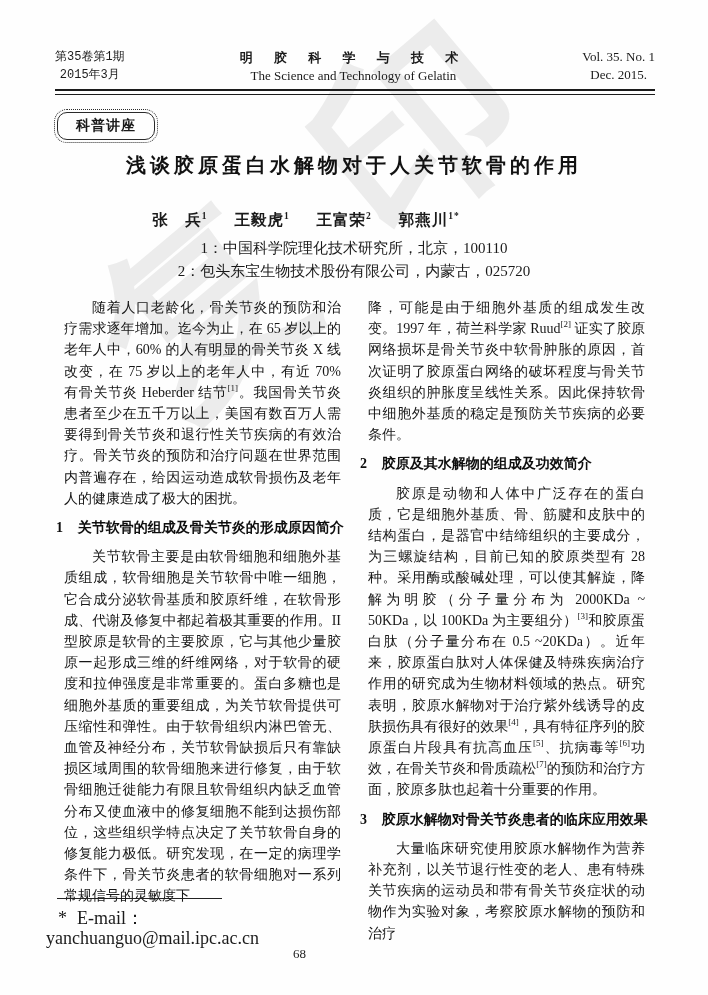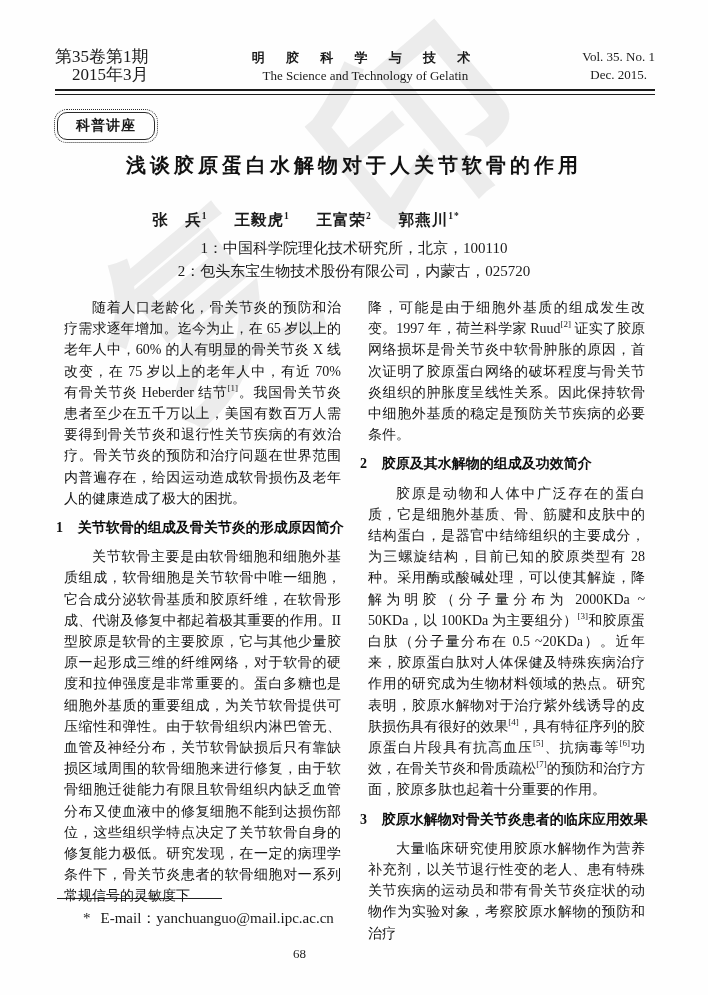--- a/index.html
+++ b/index.html
@@ -25,21 +25,21 @@
     white-space:nowrap;
     z-index:0;
     user-select:none;
   }
   .content{position:relative;z-index:1;}
   
   .journal-header{
     position:absolute;left:55px;top:48px;width:600px;
     display:flex;justify-content:space-between;align-items:flex-start;
   }
-  .jh-left{font-size:17px;line-height:18px;text-align:right;}
+  .jh-left{font-size:12px;line-height:18px;text-align:center;font-family:Liberation Mono, monospace;}
   .jh-center{text-align:center;}
   .jh-center .cn{font-size:13px;font-weight:bold;letter-spacing:9px;line-height:19px;}
   .jh-center .en{font-size:13px;line-height:17px;}
   .jh-right{font-size:13px;line-height:18px;text-align:center;}
   .header-rule{
     position:absolute;left:55px;top:89px;width:600px;height:3px;
     border-top:2.5px solid #1c1c1c;border-bottom:1px solid #1c1c1c;
   }
   
   .badge{
@@ -82,22 +82,22 @@
   .col sup{font-size:9px;line-height:0;}
   .sec-heading{display:flex;font-weight:bold;margin:1px 0;color:#0e0e0e;}
   .sec-num{flex:0 0 1.55em;}
   .sec-text{flex:1;text-align:justify;}
   
   .footnote-rule{
     position:absolute;left:57px;top:898px;width:165px;height:0;
     border-top:1.3px solid #222;
   }
   .footnote{
-    position:absolute;left:71px;top:908px;width:300px;
-    font-size:15px;line-height:20px;
+    position:absolute;left:46px;top:908px;width:300px;
+    font-size:18px;line-height:20px;
   }
   .footnote .marker{margin:0 10px 0 12px;}
   
   .page-number{
     position:absolute;left:0;top:946px;width:599px;
     text-align:center;font-size:13px;color:#222;
   }
 </style>
 </head>
 <body>

